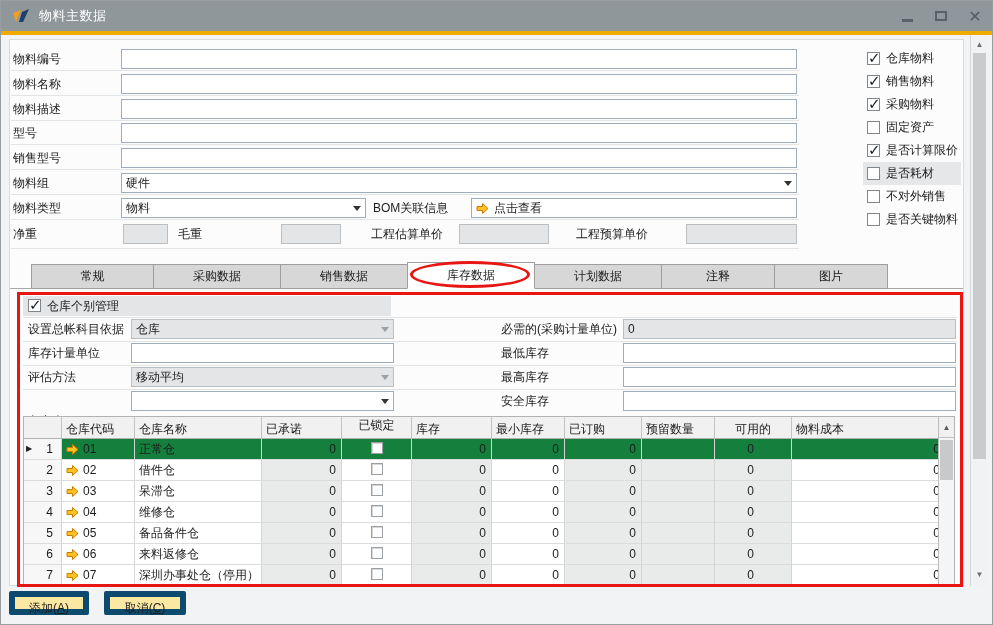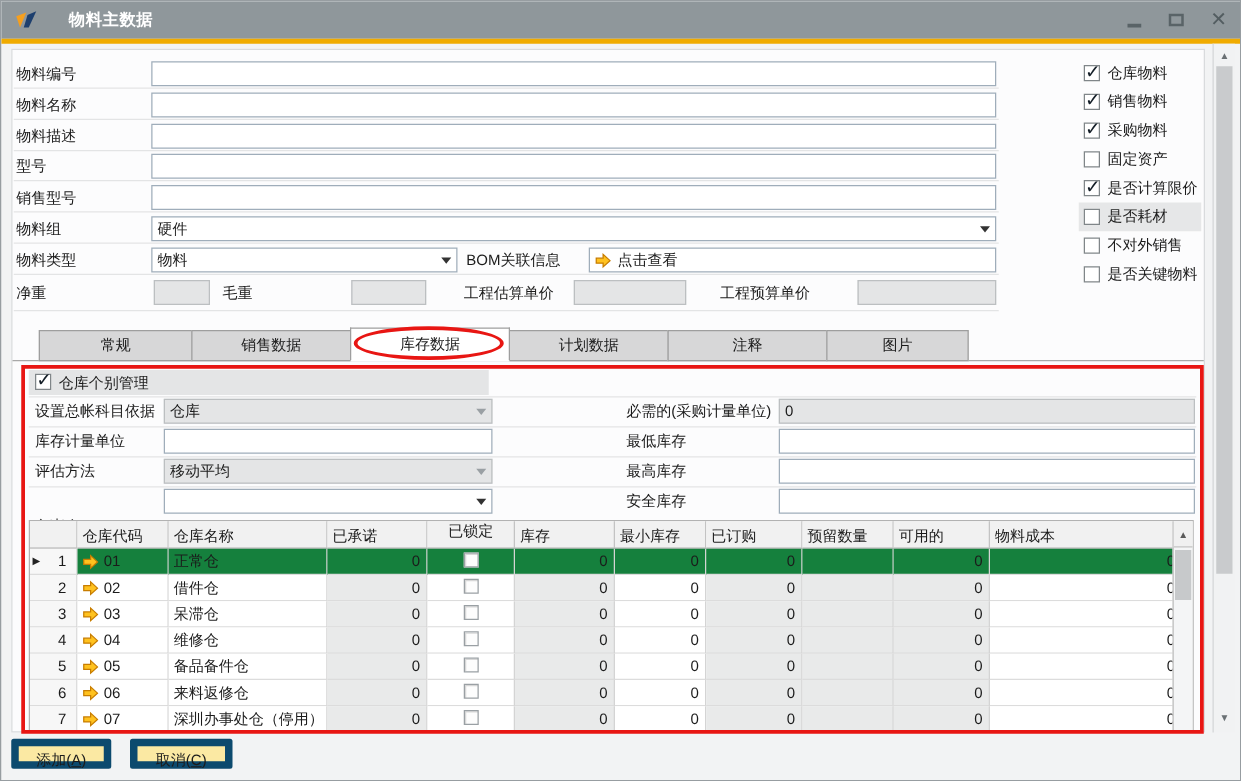--- a/index.html
+++ b/index.html
@@ -6,21 +6,21 @@
   html,body { background:#c9cdd0; }
   .window{
     position:relative; width:993px; height:625px; overflow:hidden;
     background:#f2f3f4; border:1px solid #979da1;
     font-family:"Liberation Sans","DejaVu Sans",sans-serif;
     font-size:12px; color:#1b1b1b;
   }
   
   .titlebar{position:absolute;left:0;top:0;right:0;height:30px;background:#8f979b;display:flex;align-items:center;}
   .app-icon{margin-left:10px;}
-  .title{color:#ffffff;font-weight:bold;font-size:13px;margin-left:24px;letter-spacing:.5px;}
+  .title{color:#ffffff;font-weight:normal;font-size:13px;margin-left:8px;letter-spacing:.5px;}
   .winctl{position:absolute;right:8px;top:0;height:30px;display:flex;align-items:center;gap:16px;}
   .ctl{width:18px;height:18px;display:flex;align-items:center;justify-content:center;cursor:default;color:#535d61;font-weight:bold;}
   .minbar{width:11px;height:3px;background:#596367;margin-top:8px;}
   .maxbox{width:12px;height:10px;border:2px solid #596367;}
   .ctl.close{font-size:16px;}
   .accentline{position:absolute;left:0;top:30px;right:0;height:4px;background:#f0ab00;}
   
   .panel{position:absolute;left:8px;top:38px;width:955px;height:547px;background:#fcfcfd;border:1px solid #d9dbdd;}
   
   .lbl{position:absolute;height:20px;line-height:20px;white-space:nowrap;}
@@ -58,21 +58,21 @@
   .hc{border-right:1px solid #c3c3c3;border-bottom:1px solid #b0b0b0;background:#f1f1f1;padding:4px 4px 0 4px;
       white-space:nowrap;overflow:hidden;font-size:12px;}
   .tr{display:flex;height:21px;}
   .bc{border-right:1px solid #d4d4d4;border-bottom:1px solid #dcdcdc;line-height:20px;white-space:nowrap;overflow:hidden;background:#fff;}
   .c-gray{background:#e9eaea;}
   .c-num{background:#f7f7f7;display:flex;align-items:center;}
   .num{text-align:right;padding-right:5px;}
   .w-num{width:38px;} .w-code{width:73px;} .w-name{width:127px;} .w-comm{width:80px;}
   .w-lock{width:70px;text-align:center;padding-top:3px;line-height:12px;}
   .w-stock{width:80px;} .w-min{width:73px;} .w-ord{width:77px;} .w-res{width:73px;}
-  .w-avail{width:77px;} .w-cost{width:148px;border-right:none;}
+  .w-avail{width:77px;text-align:center;} .w-cost{width:148px;border-right:none;}
   .cost .v{display:block;text-align:right;margin-right:-5px;}
   .c-code{padding-left:4px;display:flex;align-items:center;gap:4px;}
   .c-name{padding-left:4px;}
   .sel-ind{width:11px;padding-left:2px;font-size:8px;color:#222;}
   .rnum{flex:1;text-align:right;padding-right:8px;}
   .tr.sel .bc{background:#15803d;}
   .tr.sel .c-num{background:#f7f7f7;}
   
   .tscroll{position:absolute;right:0;top:0;width:16px;height:167px;background:#f4f5f6;border-left:1px solid #bcbcbc;}
   .tscroll .sup{position:absolute;left:0;top:0;width:15px;height:21px;background:#f0f0f0;border-bottom:1px solid #c3c3c3;
@@ -199,20 +199,23 @@
       <span class="flabel">是否关键物料</span>
     </div>
     </div>
 
   <div class="tabline"></div>
   <div class="tabs">
       <div class="tab">
       <span class="tlabel">常规</span>
     </div>
       <div class="tab">
+      <span class="tlabel">采购数据</span>
+    </div>
+      <div class="tab">
       <span class="tlabel">销售数据</span>
     </div>
       <div class="tab active">
       <span class="tlabel">库存数据</span>
     <div class="red-ellipse"></div>
       </div>
       <div class="tab">
       <span class="tlabel">计划数据</span>
     </div>
       <div class="tab">

